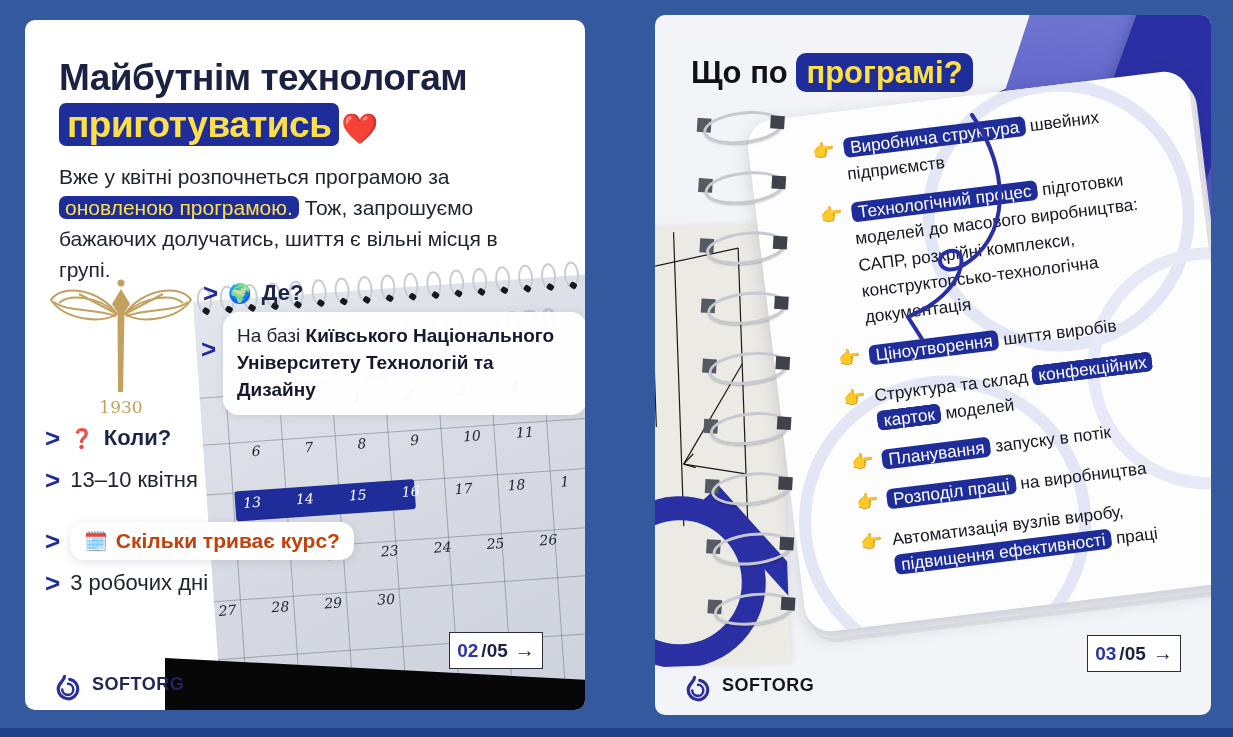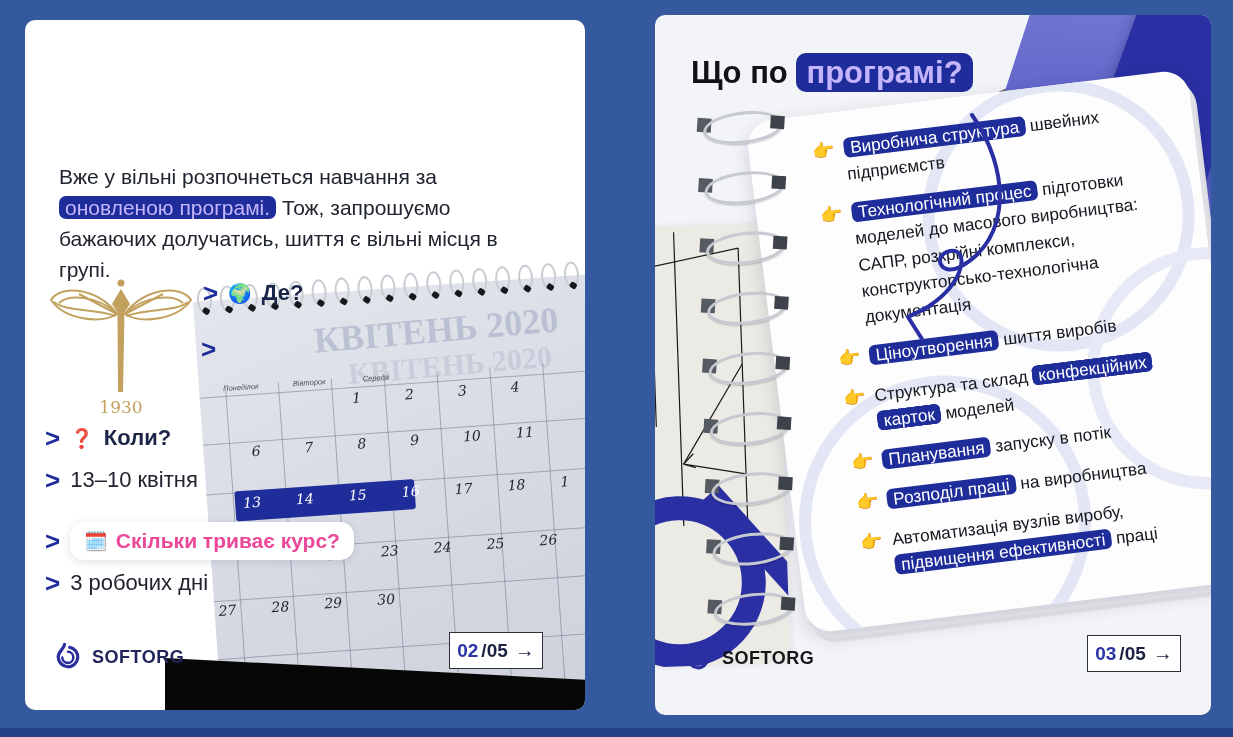--- a/index.html
+++ b/index.html
@@ -6,21 +6,21 @@
   body{
     width:1233px;height:737px;position:relative;overflow:hidden;
     background:#35599F;
     font-family:"Liberation Sans","DejaVu Sans",sans-serif;
   }
   .card{position:absolute;background:#fff;border-radius:10px;overflow:hidden;}
   #left-card{left:25px;top:20px;width:560px;height:690px;}
   #right-card{left:655px;top:15px;width:556px;height:700px;background:#F3F4F7;}
   #bottom-strip{position:absolute;left:0;bottom:0;width:100%;height:9px;background:#24428A;}
 
-  .hl{background:#1F2D9B;color:#c4b5fd;padding:1px 8px;border-radius:7px;
+  .hl{background:#1F2D9B;color:#fde047;padding:1px 8px;border-radius:7px;
       -webkit-box-decoration-break:clone;box-decoration-break:clone;}
   .hl-sm{background:#1F2D9B;color:#fff;padding:0 6px;border-radius:6px;
       -webkit-box-decoration-break:clone;box-decoration-break:clone;}
 
   
   .l-title{position:absolute;left:34px;top:34px;font-size:37px;font-weight:800;
     color:#1B2142;line-height:1.28;letter-spacing:-0.5px;z-index:6;}
   .l-title .heart{font-size:30px;vertical-align:-2px;margin-left:2px;}
   .l-intro{position:absolute;left:34px;top:142px;width:482px;font-size:21px;
     color:#20242E;line-height:1.47;z-index:6;}
@@ -44,31 +44,31 @@
     border:2.5px solid #C9CCD3;border-radius:50%;background:transparent;}
   .cs-loop .t{position:absolute;left:5px;bottom:0;width:7px;height:6px;
     background:#16181D;border-radius:2px;transform:rotate(38deg);}
 
   .stand{position:absolute;left:140px;top:606px;width:420px;height:84px;background:#070708;
     clip-path:polygon(0 38%,100% 64%,100% 100%,0 100%);z-index:4;}
 
   .qrow{position:absolute;display:flex;align-items:center;gap:10px;z-index:6;}
   .chev{color:#1F2D9B;font-weight:800;font-size:26px;line-height:1;}
   .qtext{font-weight:700;font-size:22px;color:#1B2547;}
-  .qtext.blue{color:#ec4899;}
+  .qtext.blue{color:#c2410c;}
   .atext{font-size:22px;color:#20242E;}
   .q-emoji{font-size:19px;line-height:1;}
   .ansbox{position:absolute;left:198px;top:292px;width:336px;background:rgba(255,255,255,0.97);
     border-radius:16px;padding:11px 14px;font-size:19px;line-height:1.42;color:#20242E;
     box-shadow:0 2px 10px rgba(40,50,90,0.10);z-index:5;}
   .ansbox b{color:#15192b;}
   .pill{background:#fff;border-radius:14px;box-shadow:0 2px 8px rgba(40,50,90,0.14);
     padding:7px 14px;display:flex;align-items:center;gap:8px;}
 
-  .footer{position:absolute;display:flex;align-items:center;gap:9px;z-index:7;}
+  .footer{position:absolute;display:flex;gap:9px;z-index:7;margin-top:32px;}
   .brand{font-size:18px;font-weight:800;letter-spacing:0.5px;}
   .brand.navy{color:#20265B;}
   .brand.black{color:#15161A;}
   .pagebox{position:absolute;display:flex;align-items:center;justify-content:center;gap:3px;
     width:92px;height:35px;background:#fff;border:1.7px solid #2A2F3A;
     font-size:19px;font-weight:700;color:#1B2142;z-index:7;}
   .pagebox .cur{color:#2B35A8;}
   .pagebox .arrow{margin-left:4px;font-weight:400;font-size:20px;}
 
   
@@ -109,23 +109,27 @@
   .nb-loop .w2{position:absolute;left:6px;top:1px;width:74px;height:26px;
     border:3.5px solid #C6C9CF;border-radius:50%;transform:rotate(-10deg);
     box-shadow:0 1px 2px rgba(0,0,0,0.25);}
   .cover-spiral .nb-loop{transform:rotate(-24deg);}
 </style>
 </head>
 <body>
 
 <div class="card" id="left-card">
 
+  <div class="l-title">
+    <span>Майбутнім технологам</span><br>
+    <span class="hl">приготуватись</span><span class="heart">❤️</span>
+  </div>
 
   <div class="l-intro">
-    <span>Вже у вільні розпочнеться навчання за </span><span class="hl" style="padding:0 6px;">оновленою програмі.</span><span> Тож, запрошуємо бажаючих долучатись, шиття є вільні місця в групі.</span>
+    <span>Вже у квітні розпочнеться програмою за </span><span class="hl" style="padding:0 6px;">оновленою програмою.</span><span> Тож, запрошуємо бажаючих долучатись, шиття є вільні місця в групі.</span>
   </div>
 
   <svg class="emblem" viewBox="0 0 156 156">
     <g stroke="#C2A05E" fill="none" stroke-width="2">
       <path d="M82,48 C100,22 138,18 148,34 C134,54 98,58 82,48 Z"></path>
       <path d="M84,46 C102,30 130,28 140,37"></path>
       <path d="M83,50 C106,42 132,46 145,36"></path>
       <path d="M74,48 C56,22 18,18 8,34 C22,54 58,58 74,48 Z"></path>
       <path d="M72,46 C54,30 26,28 16,37"></path>
       <path d="M73,50 C50,42 24,46 11,36"></path>
@@ -263,20 +267,23 @@
   <div class="stand"></div>
 
   <div class="qrow" style="left:178px;top:260px;">
     <span class="chev">&gt;</span>
     <span class="q-emoji">🌍</span>
     <span class="qtext">Де?</span>
   </div>
   <div class="qrow" style="left:176px;top:316px;">
     <span class="chev">&gt;</span>
   </div>
+  <div class="ansbox">
+    <span>На базі </span><b>Київського Національного Університету Технологій та Дизайну</b>
+  </div>
 
   <div class="qrow" style="left:20px;top:405px;">
     <span class="chev">&gt;</span>
     <span class="q-emoji">❓</span>
     <span class="qtext">Коли?</span>
   </div>
   <div class="qrow" style="left:20px;top:447px;">
     <span class="chev">&gt;</span>
     <span class="atext">13–10 квітня</span>
   </div>

